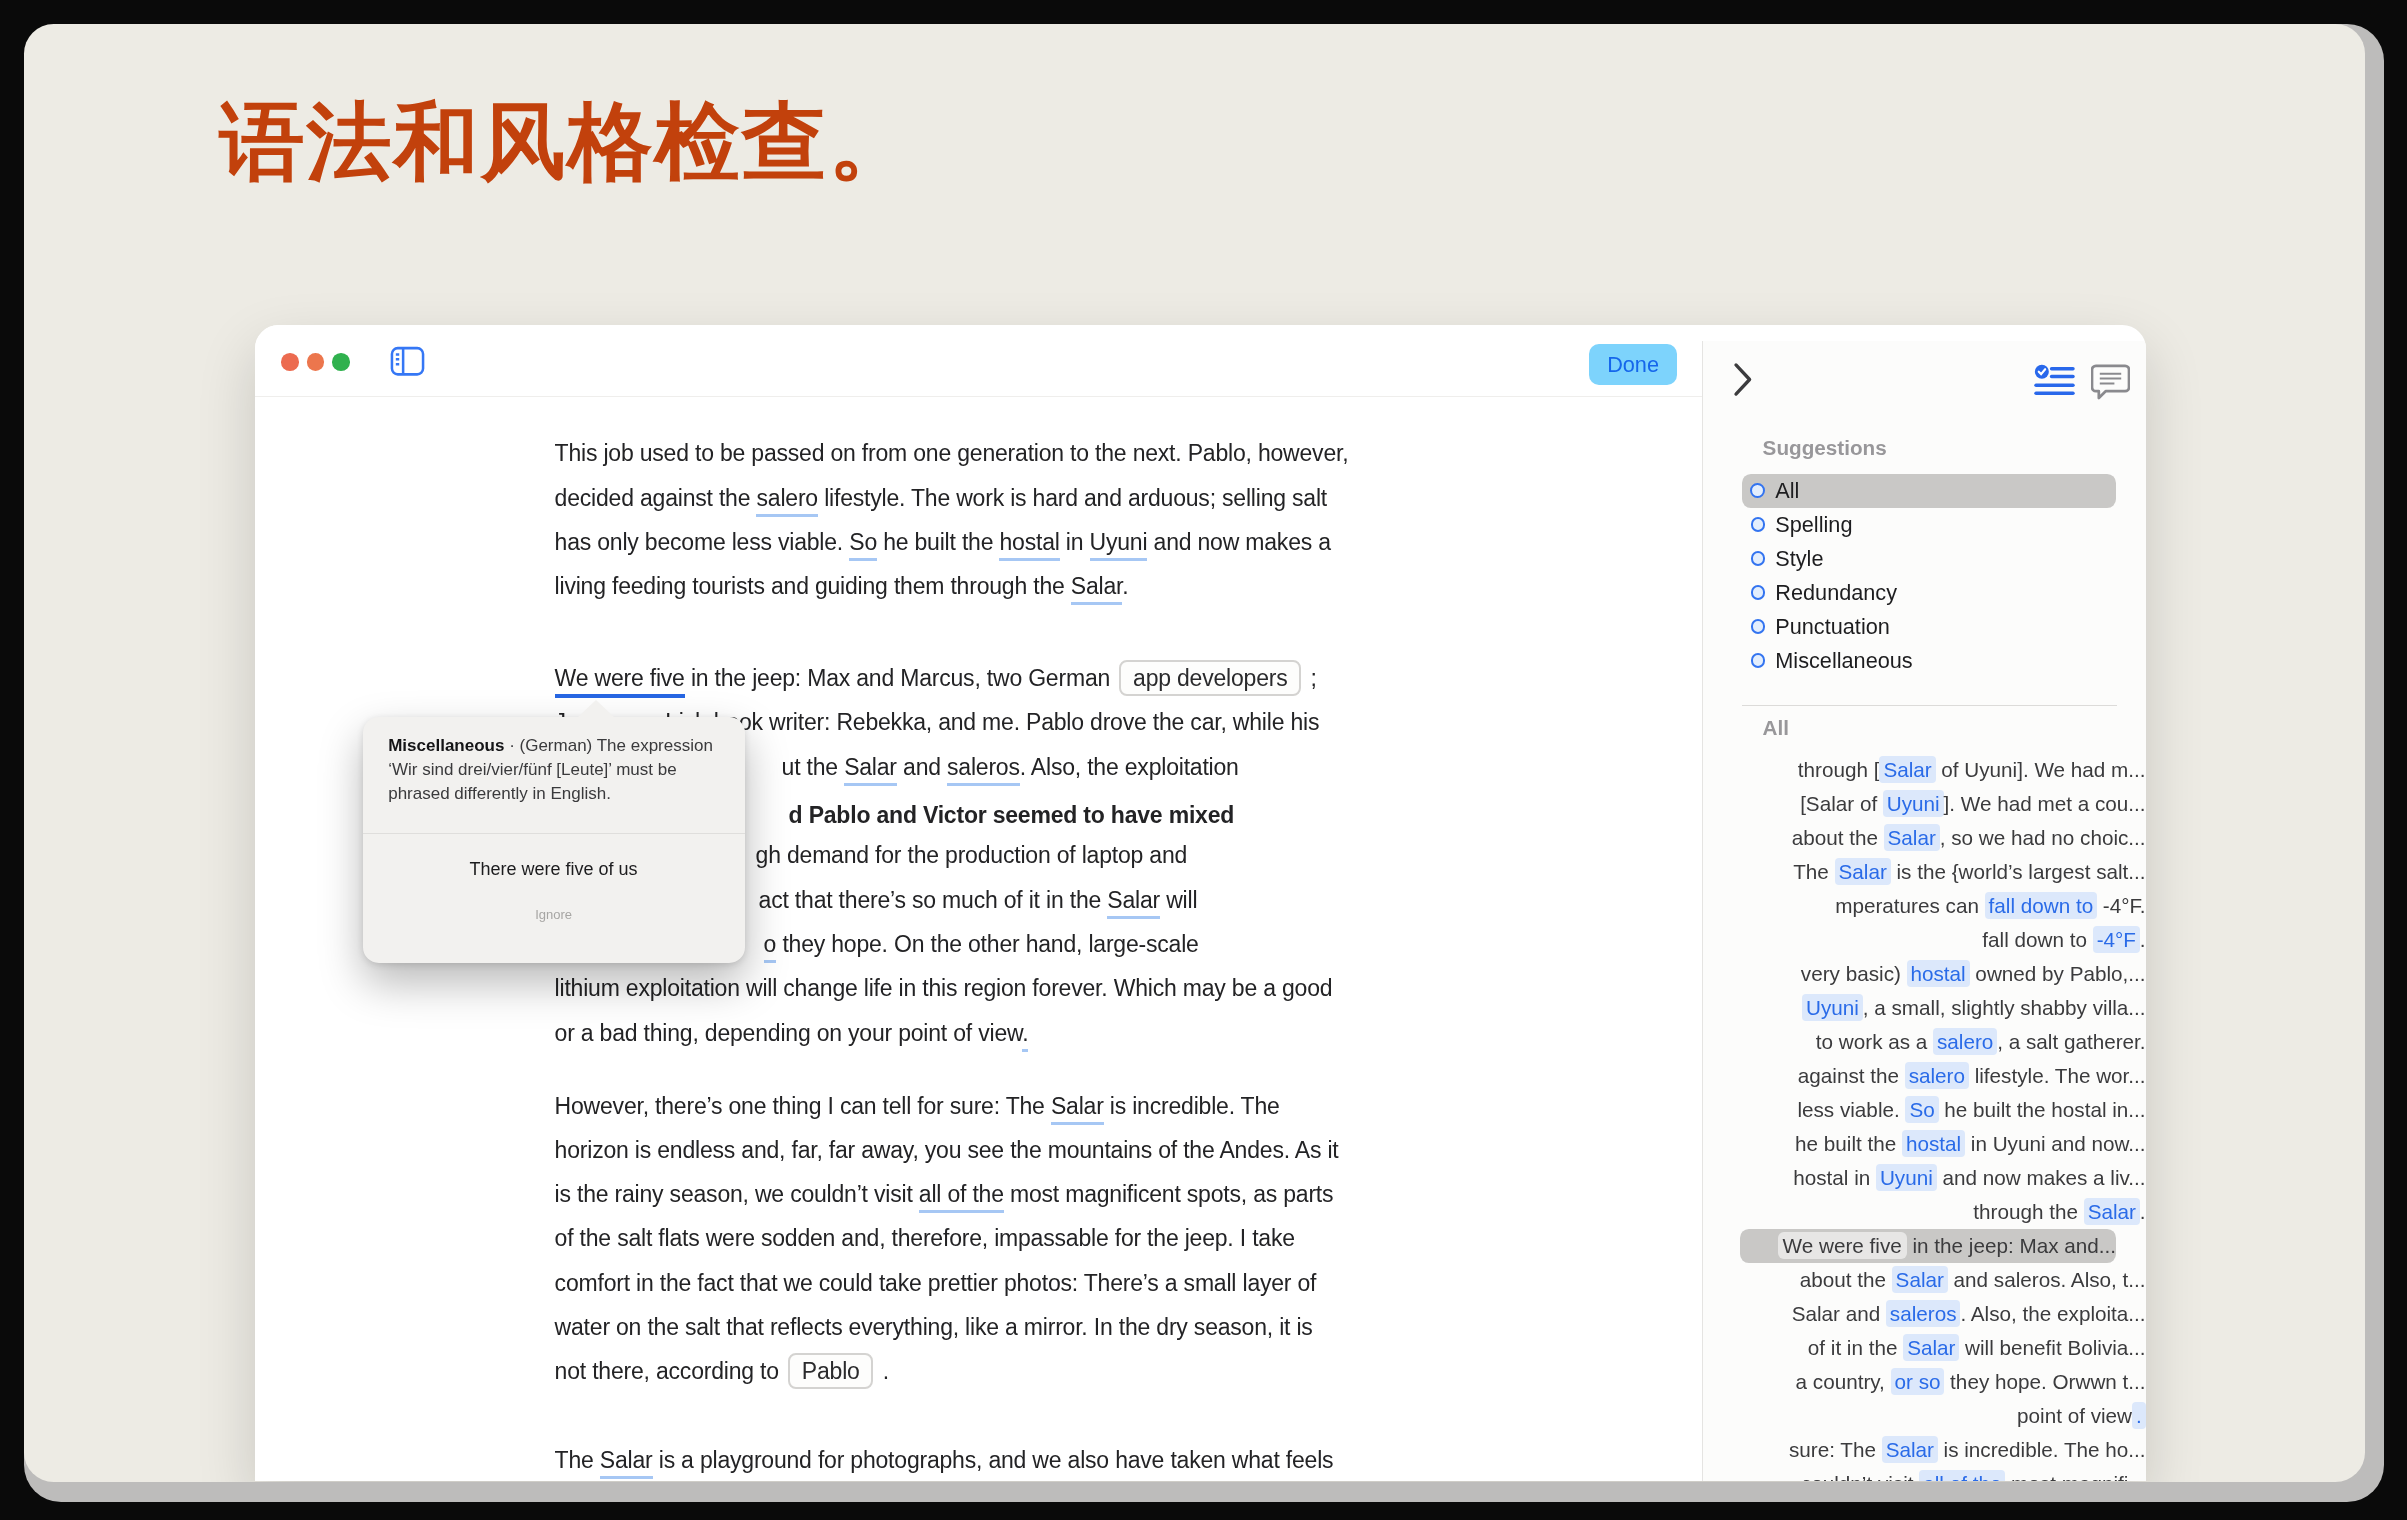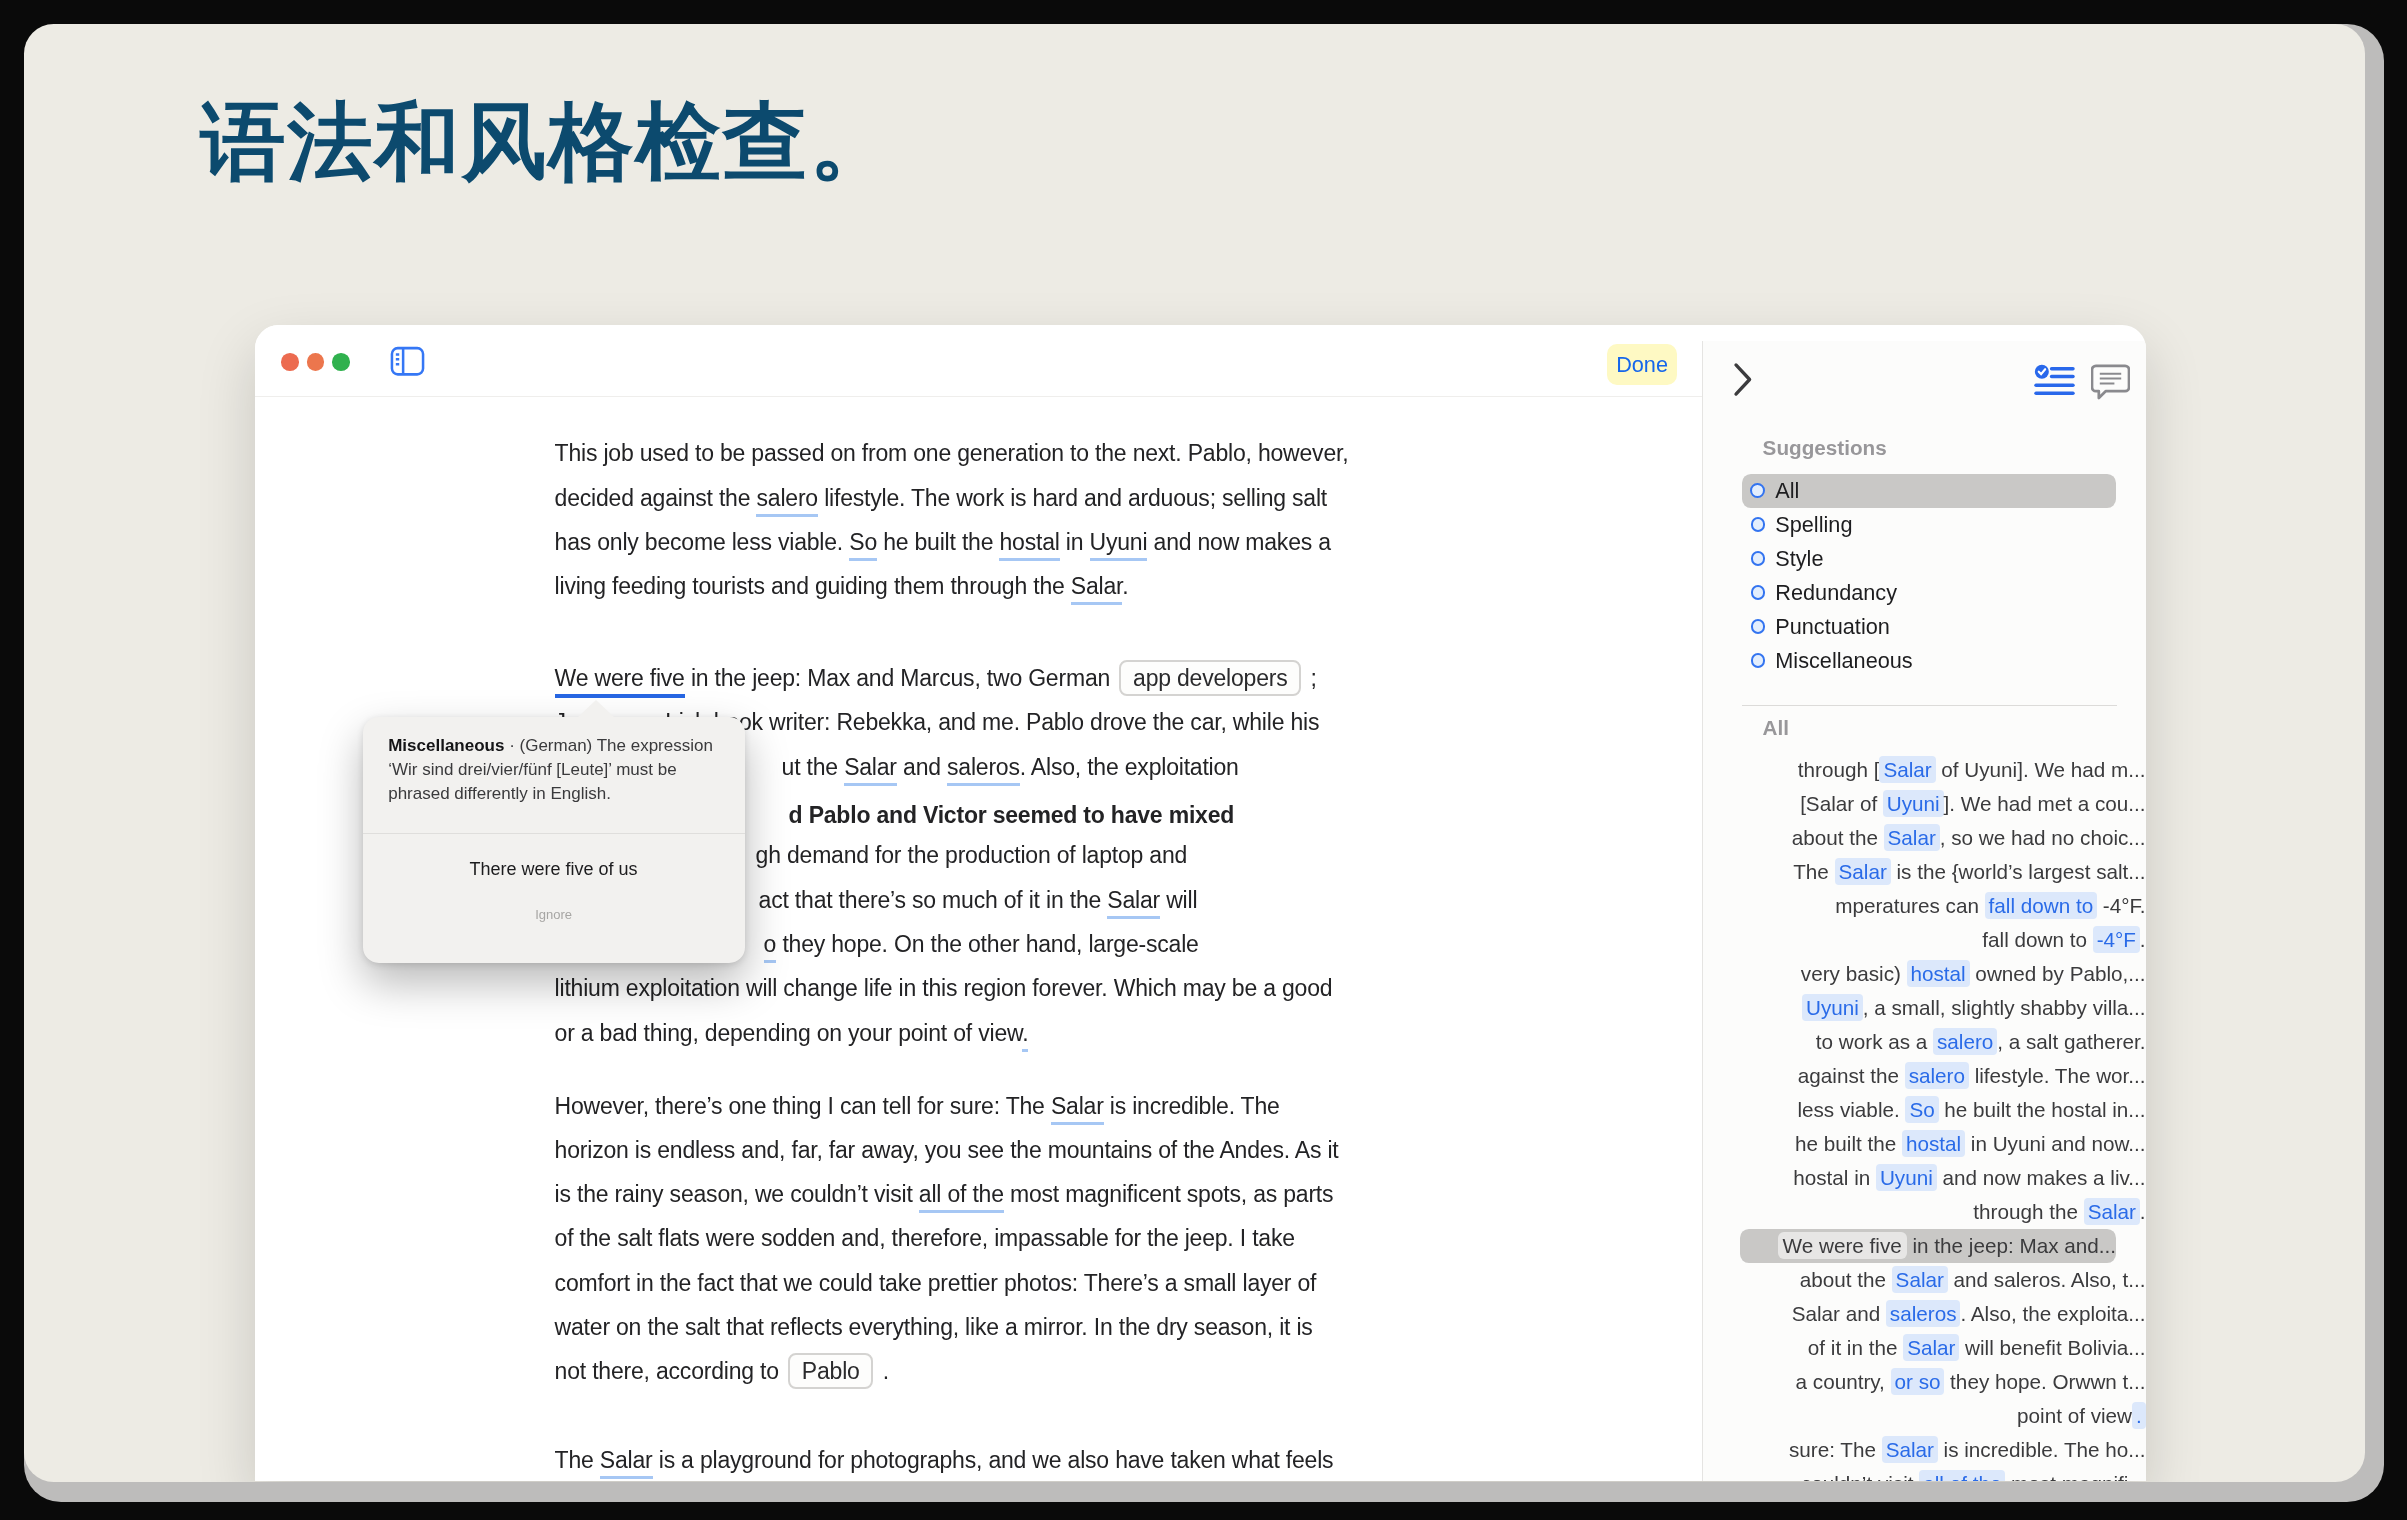--- a/index.html
+++ b/index.html
@@ -4,39 +4,39 @@
 <style>
   * { margin:0; padding:0; box-sizing:border-box; }
   html,body { width:2408px; height:1521px; overflow:hidden; background:#0a0a0a;
               font-family:"Liberation Sans","DejaVu Sans",sans-serif; }
   .gray-plate { position:absolute; left:23.6px; top:23.6px; width:2360px; height:1478px;
                 border-radius:37px; background:#bdbcbb; }
   .canvas { position:absolute; left:23.6px; top:23.6px; width:2341px; height:1458px;
             border-radius:29.6px; background:#edebe4; overflow:hidden; }
 
   
-  .hero-title { position:absolute; left:177px; top:61px; font-size:85px; font-weight:800;
-                color:#0c4a6e; letter-spacing:2px; }
+  .hero-title { position:absolute; left:196px; top:61px; font-size:85px; font-weight:800;
+                color:#c2410c; letter-spacing:2px; }
   .hero-sub { position:absolute; left:189px; top:175px; font-size:51px; font-weight:400;
               color:#4b4b4b; letter-spacing:1px; }
 
   
   .app-window { position:absolute; left:231px; top:301px; width:1891px; height:1156px;
                 background:#fff; border-radius:23.6px 23.6px 0 0; overflow:hidden;
                 box-shadow:0 23.6px 59px rgba(0,0,0,0.16); }
   .editor { position:absolute; left:0; top:0; width:1447px; height:100%; background:#fff; }
   .toolbar-line { position:absolute; top:71px; left:0; width:1447px; height:1px; background:#efeeec; }
 
   .traffic { position:absolute; left:26.6px; top:28.6px; display:flex; gap:7.9px; }
   .traffic span { width:17.7px; height:17.7px; border-radius:50%; display:block; }
 
   .icon-btn { position:absolute; }
 
-  .done-btn { position:absolute; right:24.6px; top:19.7px; height:41px; padding:0 9px;
-              background:#fef9c3; color:#1566eb; border:none; border-radius:9.9px;
+  .done-btn { position:absolute; right:24.6px; top:19.7px; height:41px; padding:0 18px;
+              background:#7dd3fc; color:#1566eb; border:none; border-radius:9.9px;
               font-size:21.7px; font-weight:500; font-family:inherit; }
 
   
   .line { position:absolute; white-space:pre; font-size:23px; letter-spacing:-0.2px;
           line-height:44px; height:44px; color:#232325; }
   .u-soft   { border-bottom:3.9px solid #a6c7f4; padding-bottom:3px; }
   .u-strong { border-bottom:4.9px solid #2766e3; padding-bottom:3px; }
   .chip { border:2px solid #d4d3d1; border-radius:7.9px; padding:3px 11.8px; background:#fdfdfc;
           margin:0 3px; color:#2a2a2c; }
 

